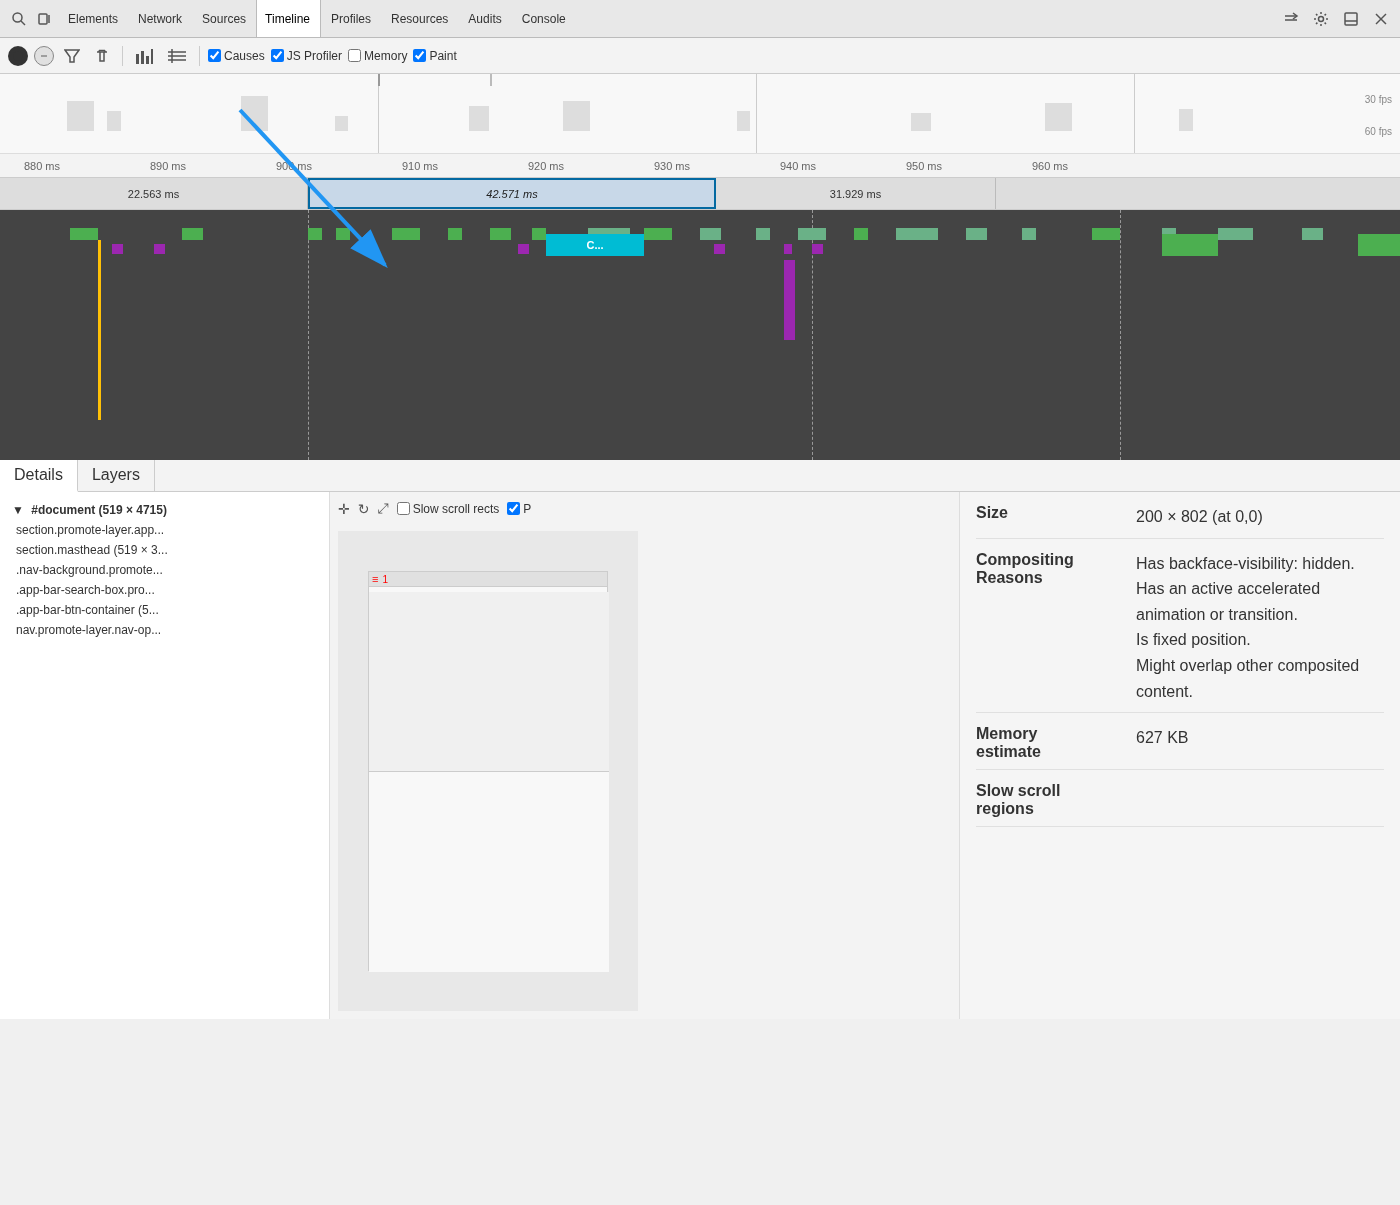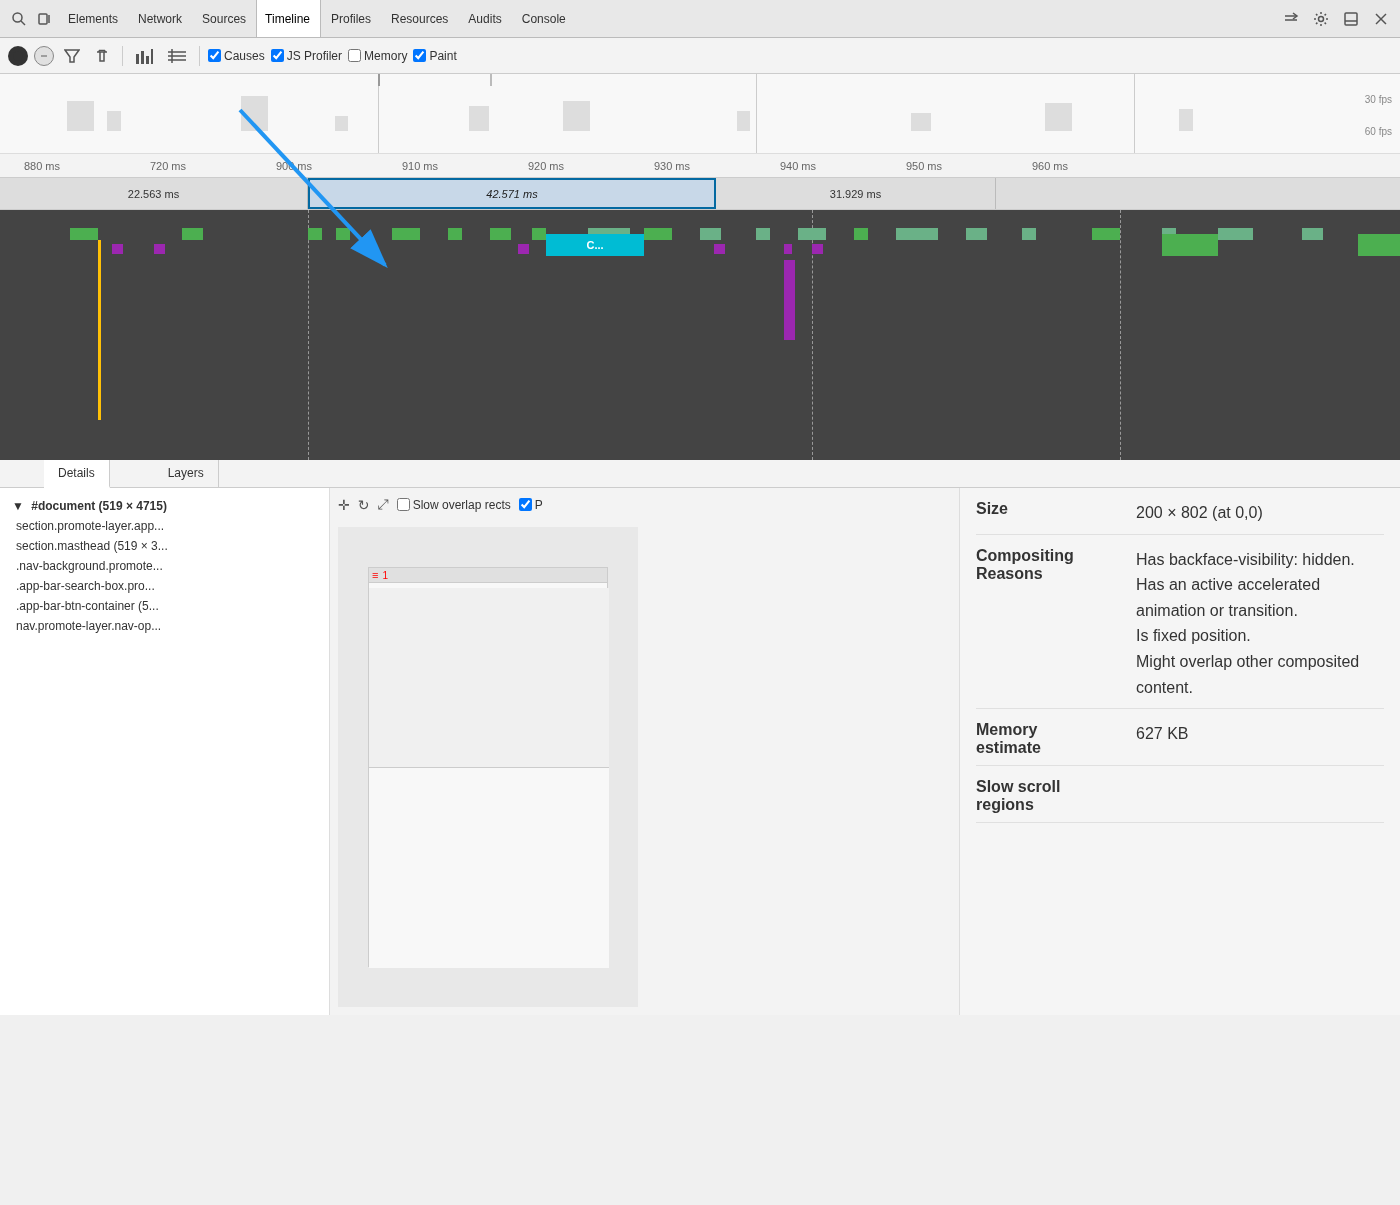--- a/index.html
+++ b/index.html
@@ -75,21 +75,21 @@
 
     
     .timeline-content {
       background: #444; height: 250px; position: relative; overflow: hidden;
     }
 
     
     .bottom-panel { display: flex; flex-direction: column; flex: 1; background: #fff; }
     .panel-tabs { display: flex; border-bottom: 1px solid #ccc; background: #f3f3f3; }
     .panel-tab {
-      padding: 6px 14px; font-size: 12px; cursor: pointer; border-right: 1px solid #ccc; margin-left: 44px;
+      padding: 6px 14px; font-size: 16px; cursor: pointer; border-right: 1px solid #ccc;
     }
     .panel-tab.active { background: #fff; border-bottom: 2px solid #fff; margin-bottom: -1px; }
 
     .panel-content { display: flex; flex: 1; }
 
     
     .tree-panel {
       width: 330px; background: #fff; border-right: 1px solid #ddd;
       padding: 8px 0; font-size: 12px; overflow-y: auto;
     }
@@ -271,21 +271,21 @@
     <div style="position:absolute;top:0;bottom:0;left:27%;width:1px;background:#ccc;"></div>
     <div style="position:absolute;top:0;bottom:0;left:54%;width:1px;background:#ccc;"></div>
     <div style="position:absolute;top:0;bottom:0;left:81%;width:1px;background:#ccc;"></div>
 
     <div style="position:absolute;top:0;left:27%;width:2px;height:12px;background:#999;"></div>
     <div style="position:absolute;top:0;left:35%;width:2px;height:12px;background:#bbb;"></div>
   </div>
 
   <div class="time-ruler">
     <div class="time-marker" style="left:3%;">880 ms</div>
-    <div class="time-marker" style="left:12%;">720 ms</div>
+    <div class="time-marker" style="left:12%;">890 ms</div>
     <div class="time-marker" style="left:21%;">900 ms</div>
     <div class="time-marker" style="left:30%;">910 ms</div>
     <div class="time-marker" style="left:39%;">920 ms</div>
     <div class="time-marker" style="left:48%;">930 ms</div>
     <div class="time-marker" style="left:57%;text-align:right;">940 ms</div>
     <div class="time-marker" style="left:66%;">950 ms</div>
     <div class="time-marker" style="left:75%;">960 ms</div>
   </div>
 
   <div class="selection-bars">
@@ -380,21 +380,21 @@
       <div class="tree-item child">nav.promote-layer.nav-op...</div>
     </div>
 
     <div class="canvas-panel">
       <div class="canvas-toolbar">
         <div class="canvas-icon">✛</div>
         <div class="canvas-icon">↻</div>
         <div class="canvas-icon">⤢</div>
         <label class="canvas-checkbox-label">
           <input type="checkbox" style="">
-          <span>Slow overlap rects</span>
+          <span>Slow scroll rects</span>
         </label>
         <label class="canvas-checkbox-label">
           <input type="checkbox" checked="" style="">
           <span>P</span>
         </label>
       </div>
 
       <div class="layer-preview">
 
         <div style="position:absolute;top:40px;left:30px;width:240px;height:400px;background:#f8f8f8;border:1px solid #ccc;">

